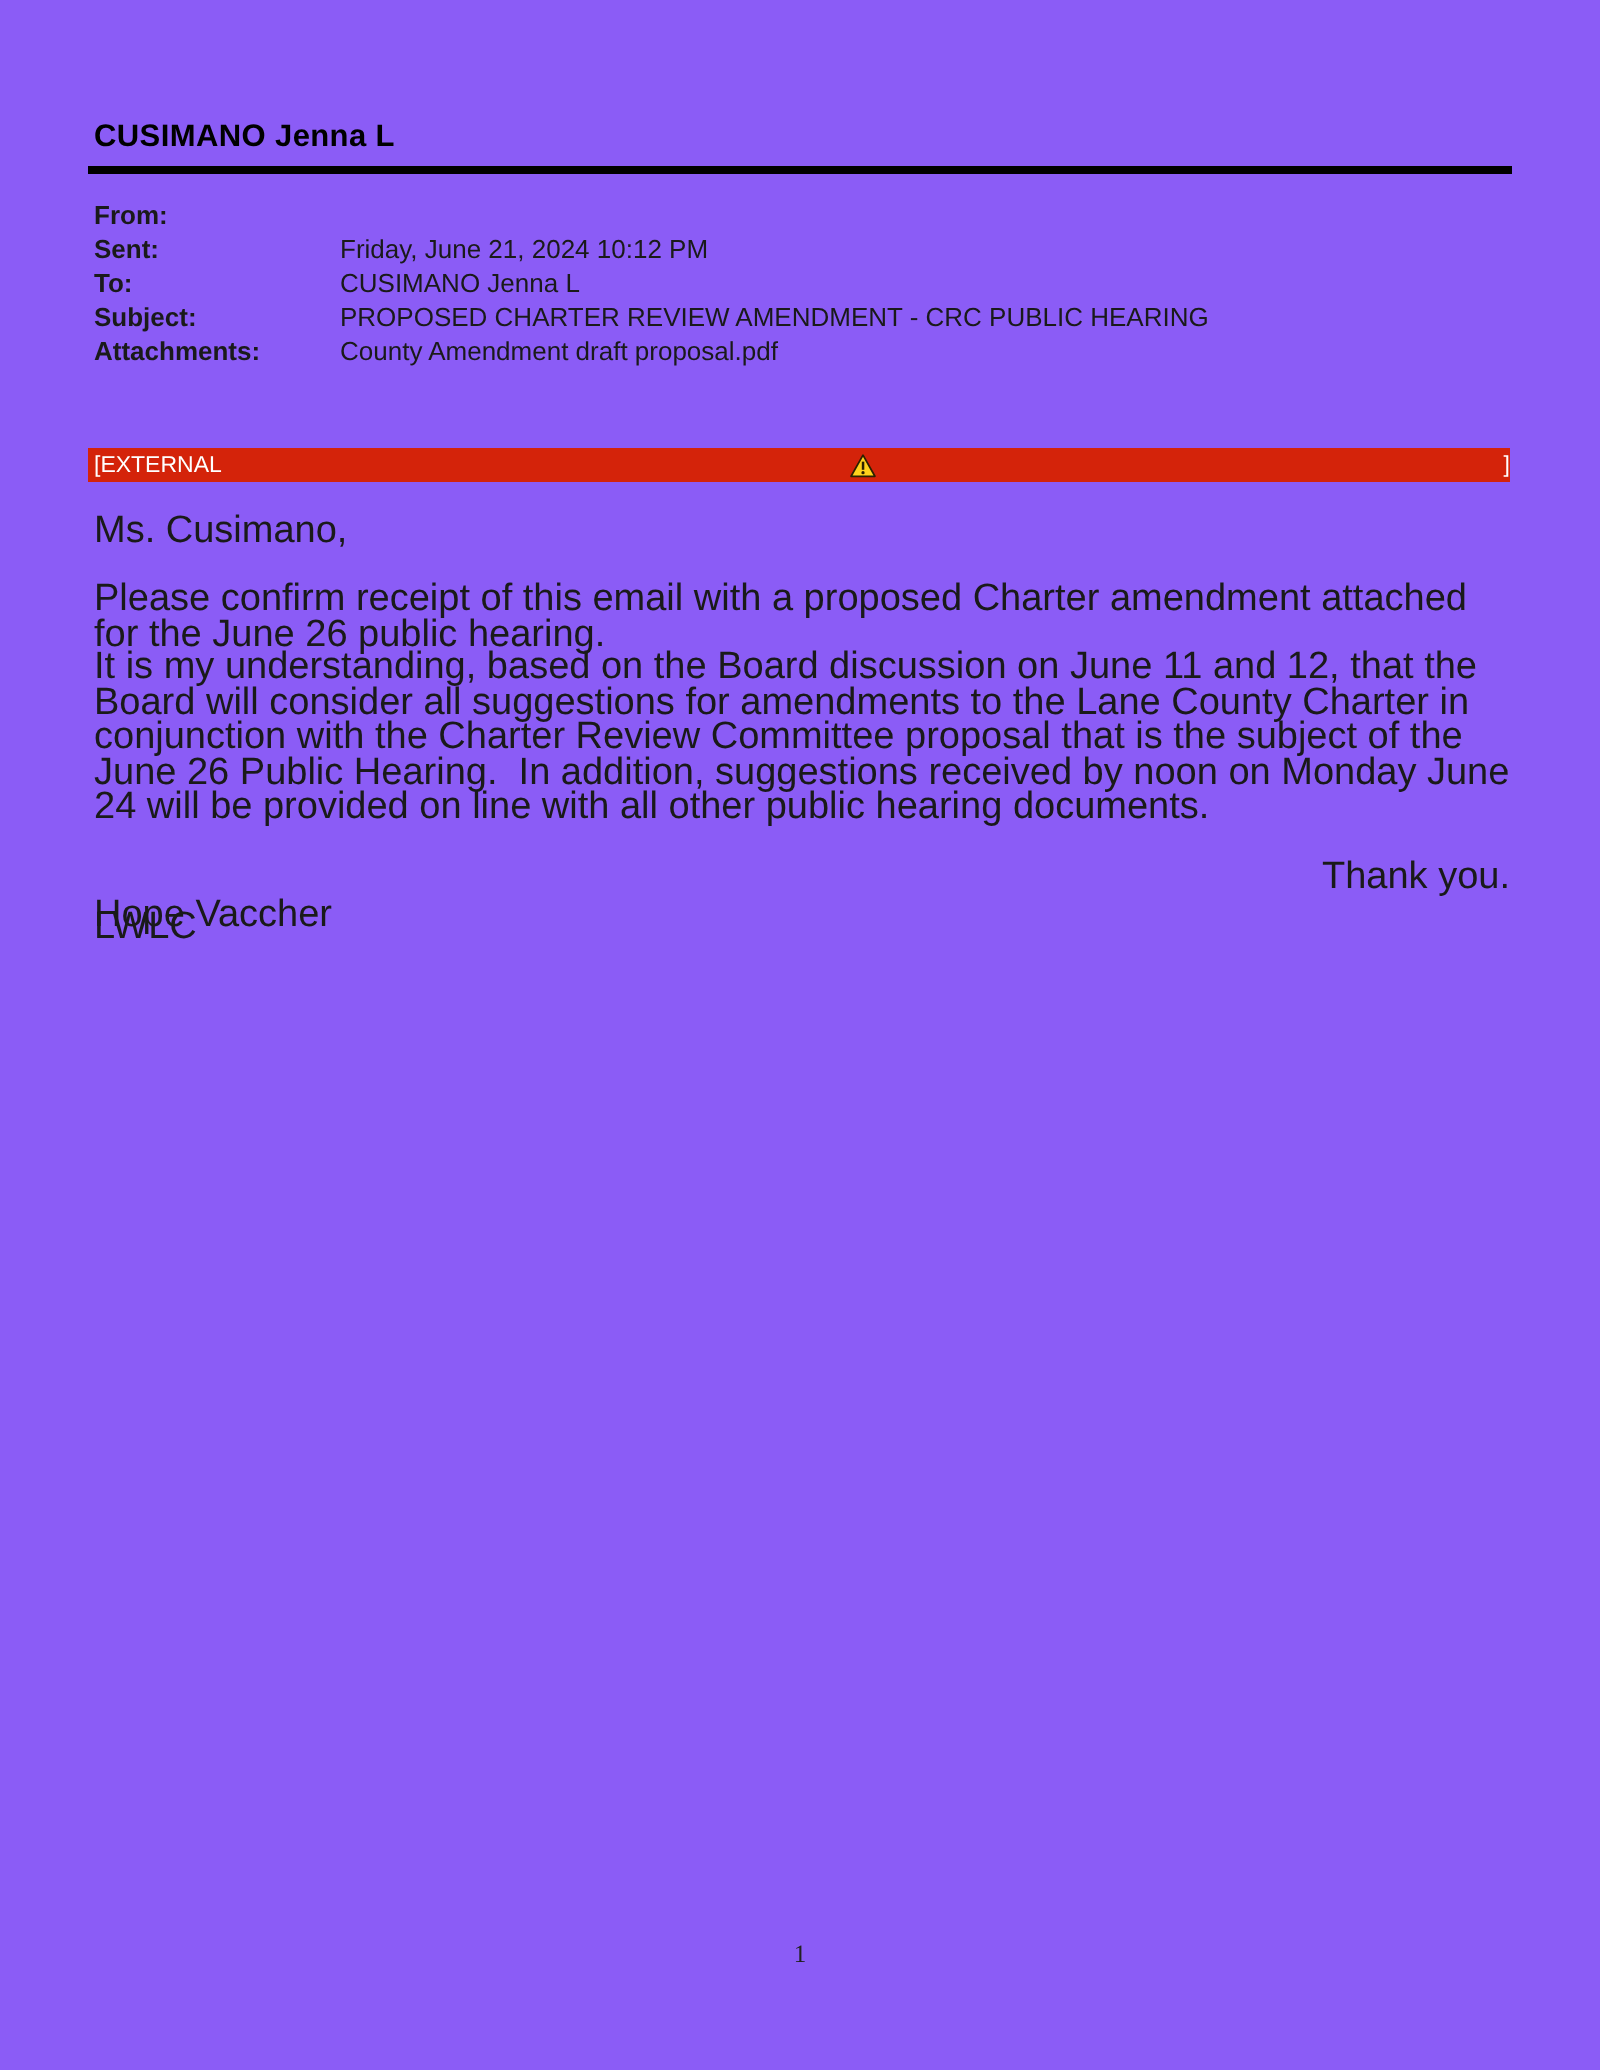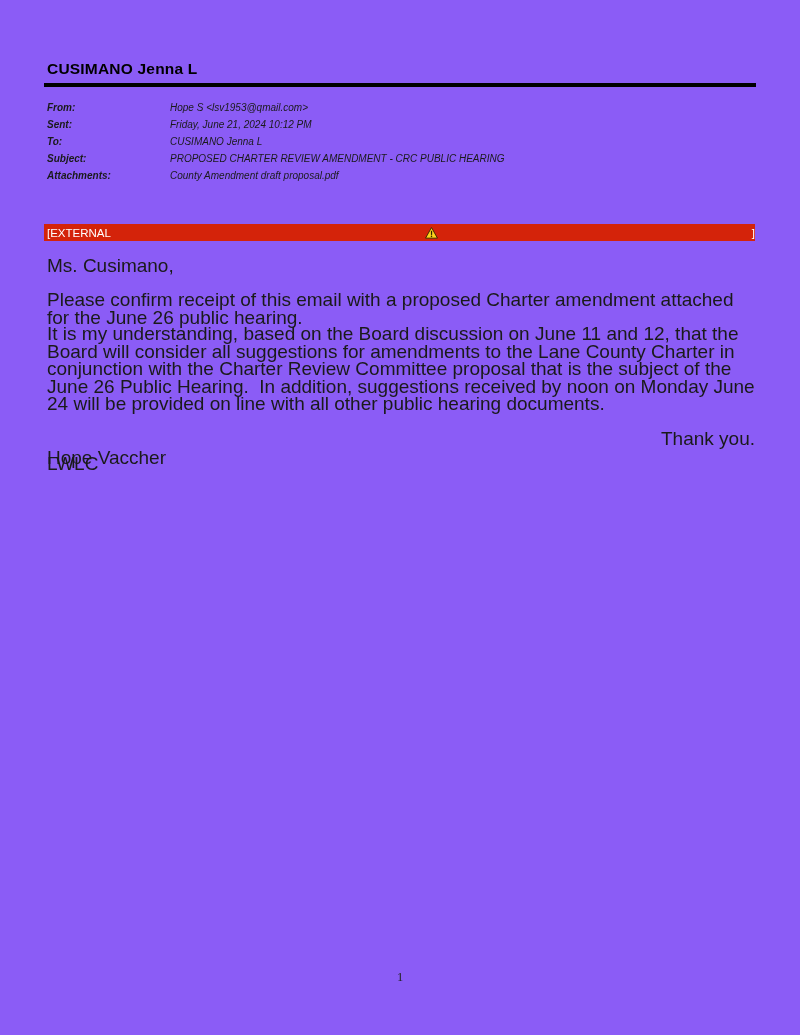--- a/index.html
+++ b/index.html
@@ -28,22 +28,21 @@
     top: 83px;
     width: 712px;
     height: 4px;
     background: #000000;
   }
   .meta {
     position: absolute;
     left: 47px;
     top: 99px;
     width: 700px;
-    font-size: 10px;
-    font-style: italic;
+    font-size: 13px;
   }
   .meta-row {
     display: flex;
     height: 17px;
     line-height: 17px;
     white-space: nowrap;
   }
   .meta-label {
     width: 123px;
     flex: 0 0 123px;
@@ -96,21 +95,20 @@
 <body>
 
 <div class="page">
 
   <div class="doc-title">CUSIMANO Jenna L</div>
   <div class="header-rule"></div>
 
   <div class="meta">
     <div class="meta-row">
       <span class="meta-label">From:</span>
-      <span class="meta-value">Hope S &lt;lsv1953@qmail.com&gt;</span>
     </div>
     <div class="meta-row">
       <span class="meta-label">Sent:</span>
       <span class="meta-value">Friday, June 21, 2024 10:12 PM</span>
     </div>
     <div class="meta-row">
       <span class="meta-label">To:</span>
       <span class="meta-value">CUSIMANO Jenna L</span>
     </div>
     <div class="meta-row">

